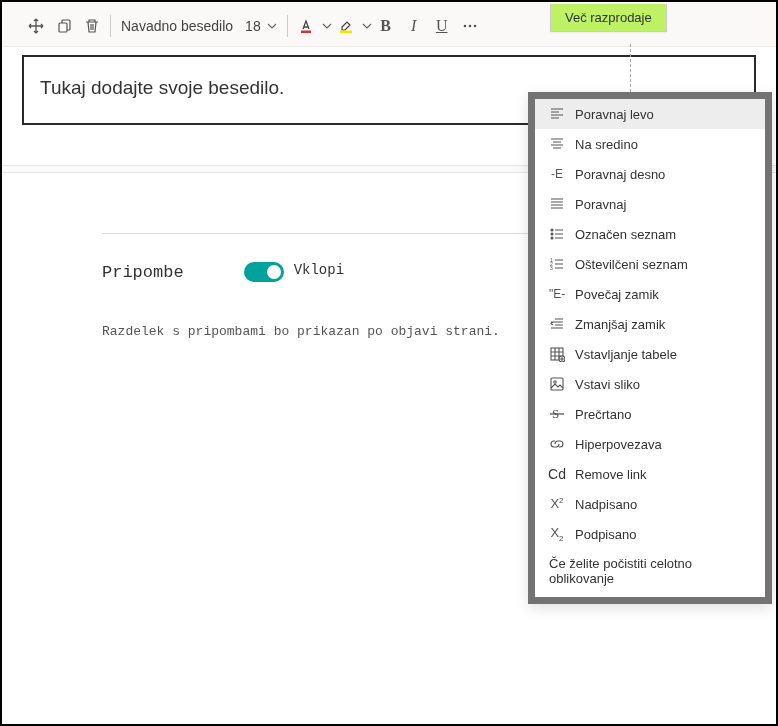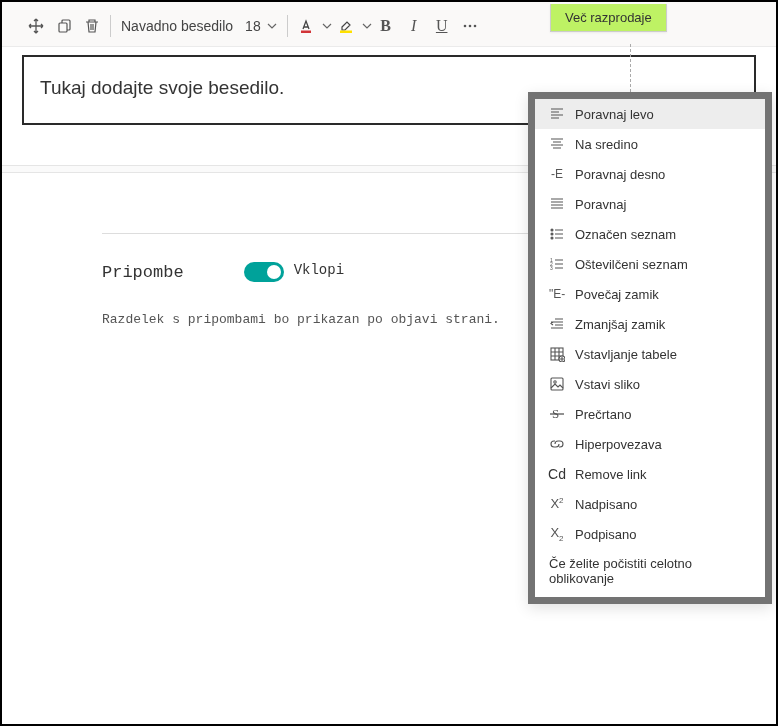--- a/index.html
+++ b/index.html
@@ -106,21 +106,21 @@
       width: 14px;
       height: 14px;
       background: #fff;
       border-radius: 50%;
       position: absolute;
       top: 3px;
       right: 3px;
     }
     .toggle-label { font-size: 14px; color: #333; }
     .comments-desc {
-      margin-top: 30px;
+      margin-top: 42px;
       font-size: 13px;
       color: #555;
     }
     
     .tooltip {
       position: absolute;
       top: 2px;
       left: 548px;
       background: #bef264;
       border: 1px solid #ccc;

